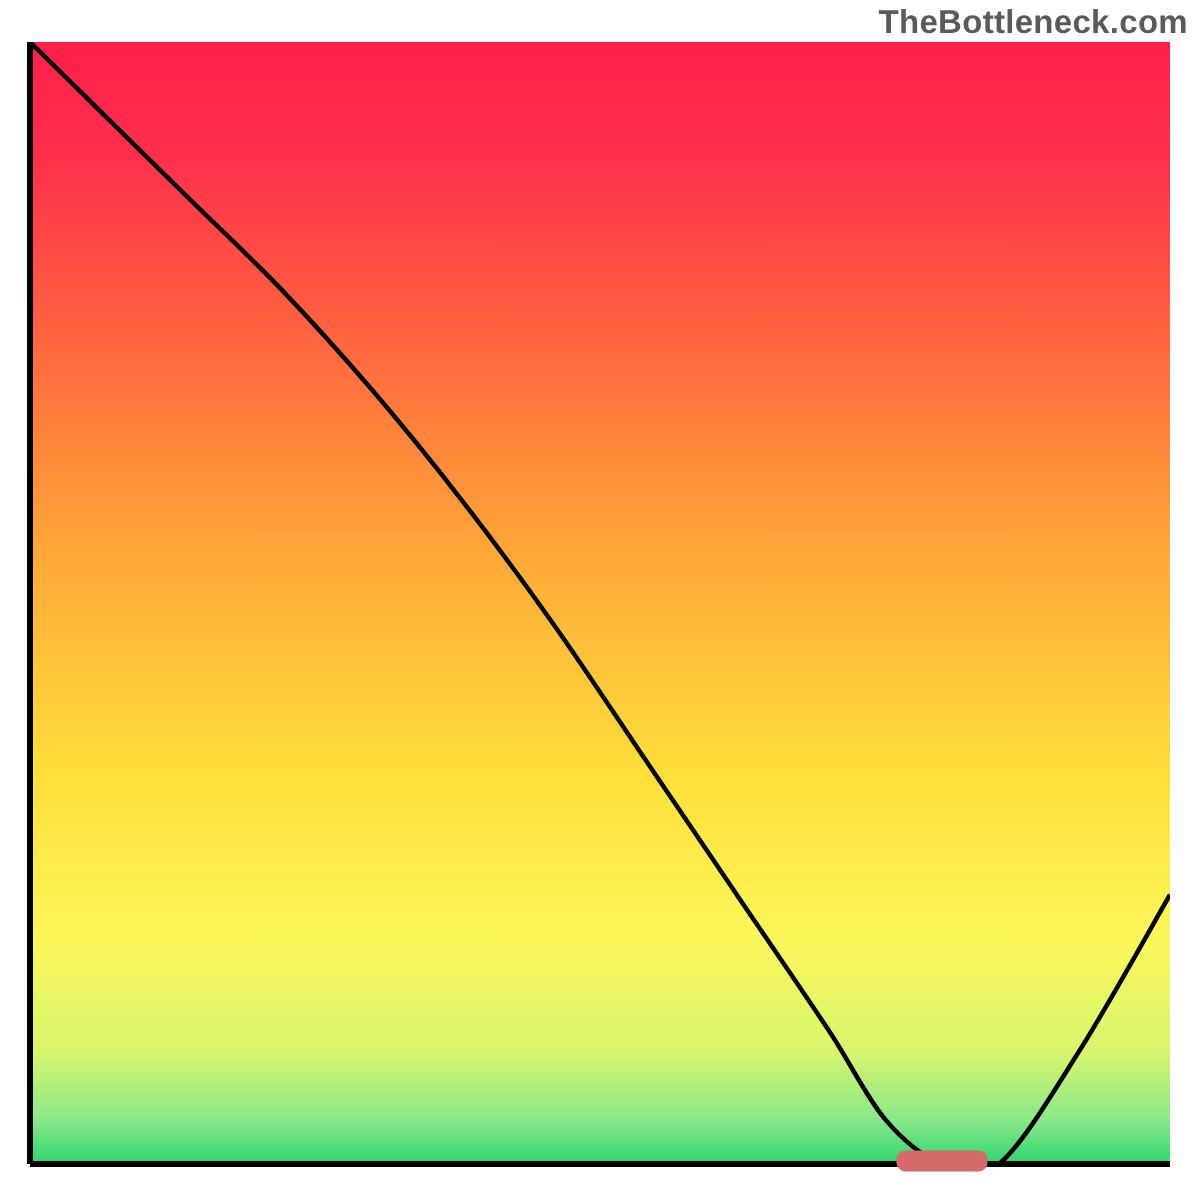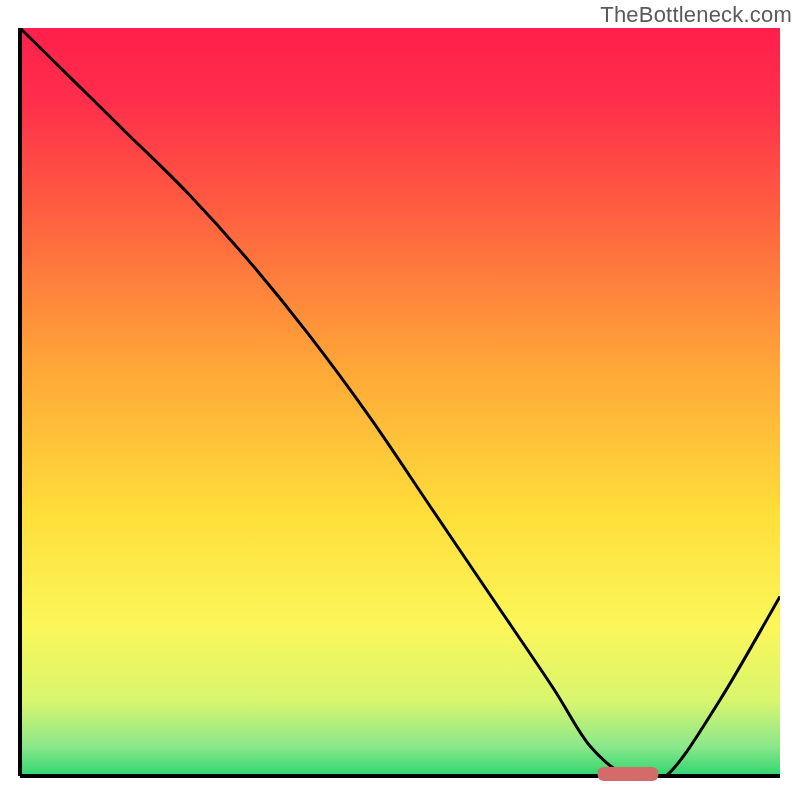--- a/index.html
+++ b/index.html
@@ -13,21 +13,21 @@
   .chart-container {
     position: relative;
     width: 800px;
     height: 800px;
   }
   .watermark {
     position: absolute;
     top: 2px;
     right: 8px;
     font-size: 22px;
-    font-weight: 400;
+    font-weight: 700;
     color: #5a5a5a;
     letter-spacing: 0.2px;
     z-index: 5;
   }
   svg.plot {
     position: absolute;
     left: 0;
     top: 0;
     width: 800px;
     height: 800px;

